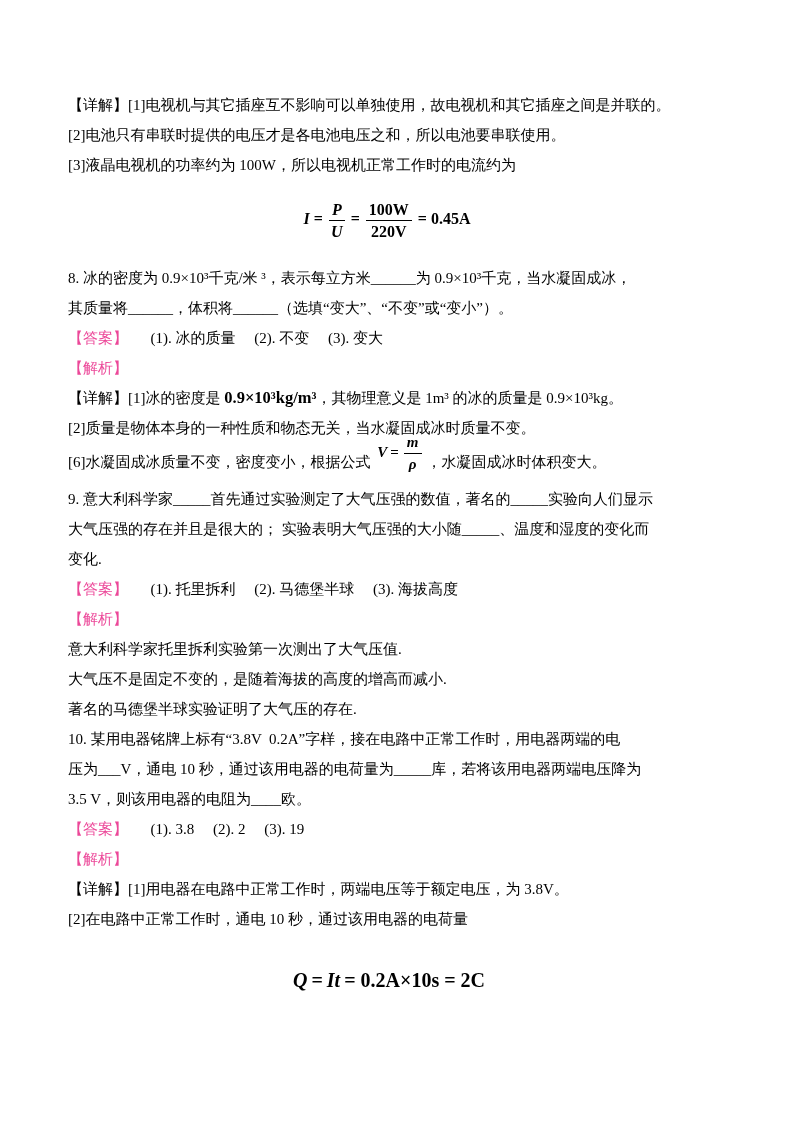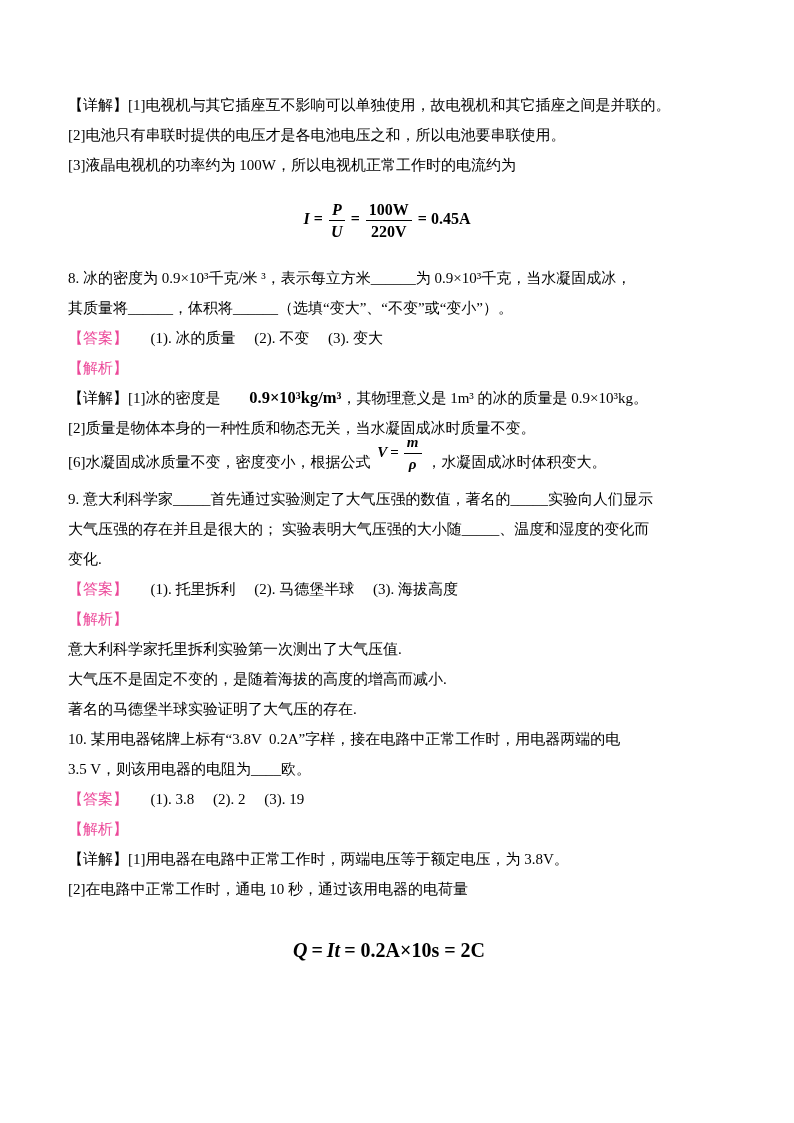--- a/index.html
+++ b/index.html
@@ -38,21 +38,20 @@
     text-align:center;
     margin:0 2px;
     line-height:19px;
   }
   .frac .num{display:block;border-bottom:1.6px solid #000;padding:0 3px 1px 3px;}
   .frac .den{display:block;padding-top:1px;}
   .inline-formula{
     font-family:"Liberation Serif", serif;
     font-weight:bold;
     font-size:16.5px;
-    margin-left:25px;
   }
   .inline-frac{
     display:inline-block;
     font-family:"Liberation Serif", serif;
     font-weight:bold;
     font-size:15px;
     position:relative;
     top:-10px;
     margin:0 3px;
   }
@@ -90,20 +89,21 @@
   <p class="line mt22">9. 意大利科学家_____首先通过实验测定了大气压强的数值，著名的_____实验向人们显示</p>
   <p class="line">大气压强的存在并且是很大的； 实验表明大气压强的大小随_____、温度和湿度的变化而</p>
   <p class="line">变化.</p>
   <p class="line"><span class="blue">【答案】</span><span>      (1). 托里拆利     (2). 马德堡半球     (3). 海拔高度</span></p>
   <p class="line"><span class="blue">【解析】</span></p>
   <p class="line">意大利科学家托里拆利实验第一次测出了大气压值.</p>
   <p class="line">大气压不是固定不变的，是随着海拔的高度的增高而减小.</p>
   <p class="line">著名的马德堡半球实验证明了大气压的存在.</p>
 
   <p class="line mt8">10. 某用电器铭牌上标有“3.8V  0.2A”字样，接在电路中正常工作时，用电器两端的电</p>
+  <p class="line">压为___V，通电 10 秒，通过该用电器的电荷量为_____库，若将该用电器两端电压降为</p>
   <p class="line">3.5 V，则该用电器的电阻为____欧。</p>
   <p class="line mt8"><span class="blue">【答案】</span><span>      (1). 3.8     (2). 2     (3). 19</span></p>
   <p class="line"><span class="blue">【解析】</span></p>
   <p class="line">【详解】[1]用电器在电路中正常工作时，两端电压等于额定电压，为 3.8V。</p>
   <p class="line">[2]在电路中正常工作时，通电 10 秒，通过该用电器的电荷量</p>
 
   <div class="formula-line big-formula">
     <span class="var">Q</span><span class="op">=</span><span class="var">It</span><span class="op">= 0.2A×10s = 2C</span>
   </div>
 

